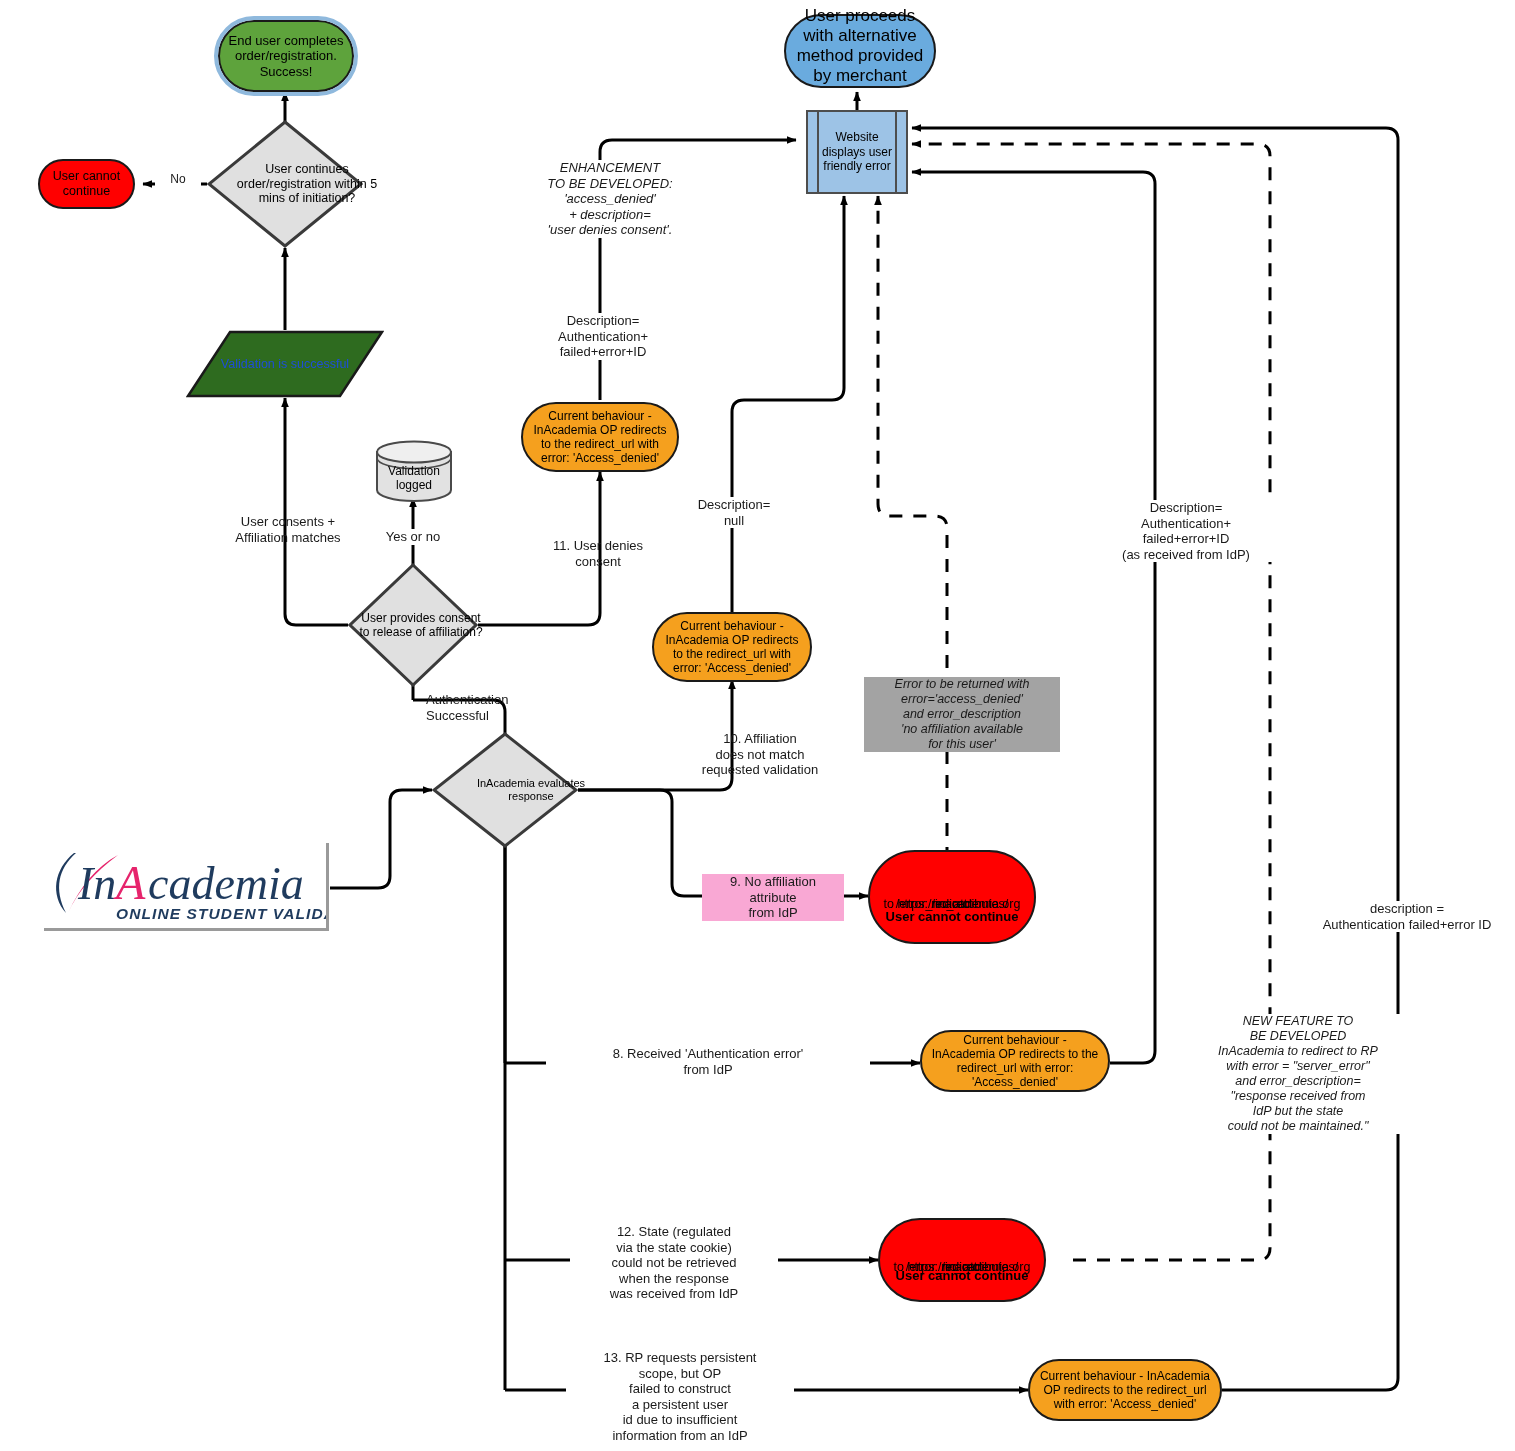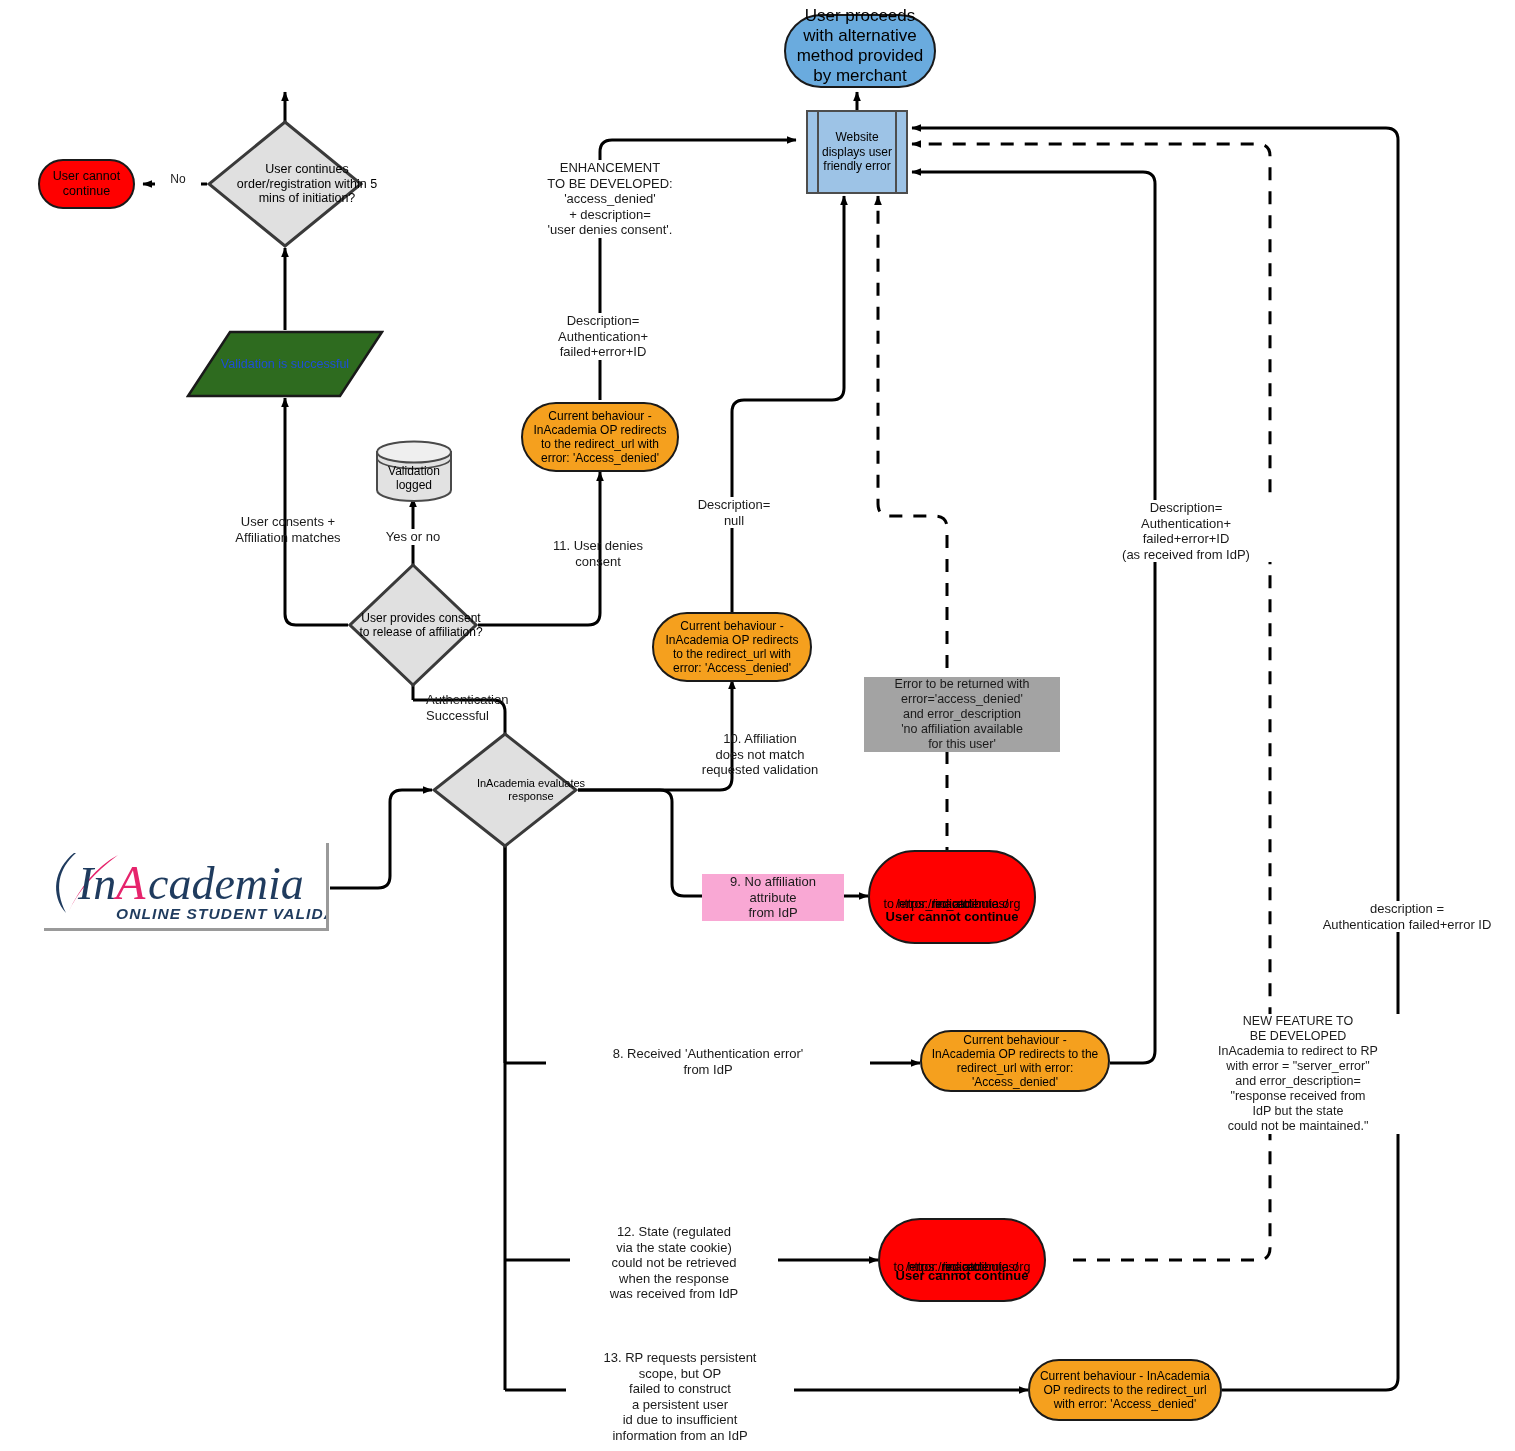--- a/index.html
+++ b/index.html
@@ -19,21 +19,21 @@
   .diamond-txt{position:absolute;left:0;top:0;width:100%;height:100%;display:flex;align-items:center;justify-content:center;text-align:center;line-height:1.18;color:#000;}
   .para{position:absolute;}
   .para svg{position:absolute;left:0;top:0;}
   .para-txt{position:absolute;left:0;top:0;width:100%;height:100%;display:flex;align-items:center;justify-content:center;text-align:center;color:#000;line-height:1.2;}
   .predef{position:absolute;background:#9dc3e6;border:2px solid #4d4d4d;box-sizing:border-box;}
   .predef .bar{position:absolute;top:0;bottom:0;width:2px;background:#4d4d4d;}
   .predef .txt{position:absolute;left:0;right:0;top:0;bottom:0;display:flex;align-items:center;justify-content:center;text-align:center;line-height:1.2;color:#000;}
   .cyl{position:absolute;}
   .cyl svg{position:absolute;left:0;top:0;}
   .cyl .txt{position:absolute;left:0;right:0;top:14px;bottom:0;display:flex;align-items:center;justify-content:center;text-align:center;line-height:1.2;color:#000;}
-  .ital{}
+  .ital{font-style:italic;}
   .bold{font-weight:bold;}
   
   #logo{position:absolute;left:44px;top:843px;width:285px;height:88px;background:#fff;border-right:3px solid #9a9a9a;border-bottom:3px solid #9a9a9a;box-sizing:border-box;}
   #logo svg{position:absolute;left:0;top:0;}
   .redtxt2{position:absolute;left:0;right:0;text-align:center;line-height:1.18;}
 </style>
 </head>
 <body>
 
 <div id="canvas">
@@ -95,20 +95,23 @@
     </g>
 
     <g fill="none" stroke="#000" stroke-width="3" stroke-dasharray="13,11">
 
       <path d="M947,860 L947,528 Q947,516 935,516 L890,516 Q878,516 878,504 L878,196" marker-end="url(#ah)"></path>
 
       <path d="M1073,1260 L1258,1260 Q1270,1260 1270,1248 L1270,156 Q1270,144 1258,144 L912,144" marker-end="url(#ah)"></path>
     </g>
   </svg>
 
+  <div class="node term term-green" style="left:218px;top:20px;width:136px;height:72px;font-size:13px;padding:0 8px;">
+    <span>End user completes order/registration. Success!</span>
+  </div>
 
   <div class="node term term-blue" style="left:784px;top:14px;width:152px;height:74px;font-size:17px;padding:0 10px;align-items:flex-end;">
     <span>User proceeds with alternative method provided by merchant</span>
   </div>
 
   <div class="predef" style="left:806px;top:110px;width:102px;height:84px;">
     <span class="bar" style="left:9px;"></span>
     <span class="bar" style="right:9px;"></span>
     <span class="txt" style="font-size:12px;padding:0 12px;">Website displays user friendly error</span>
   </div>

